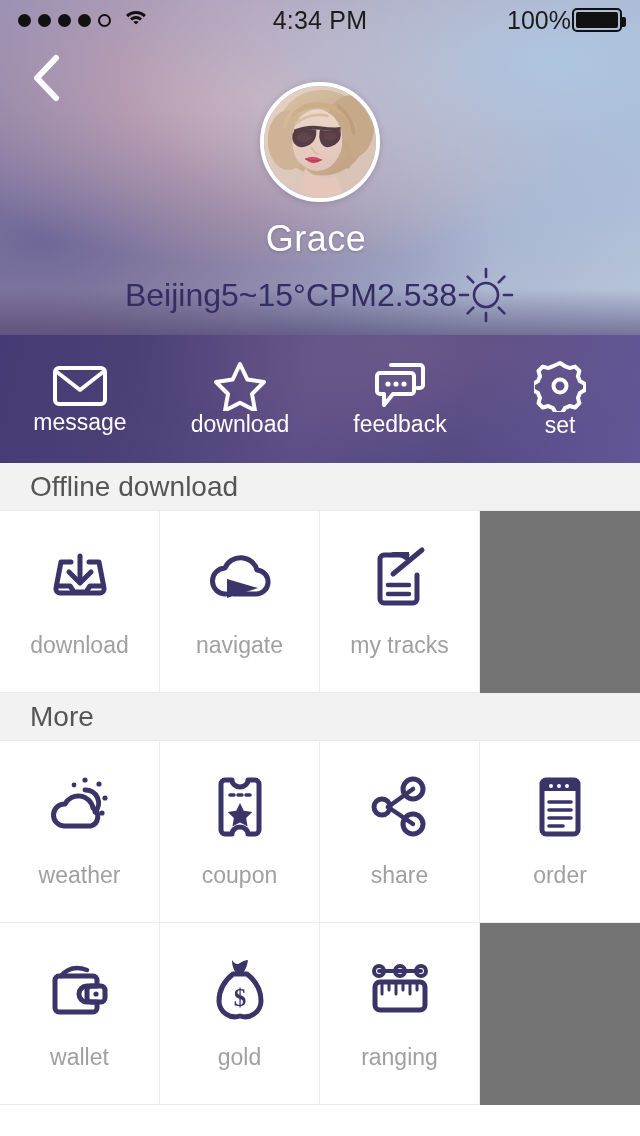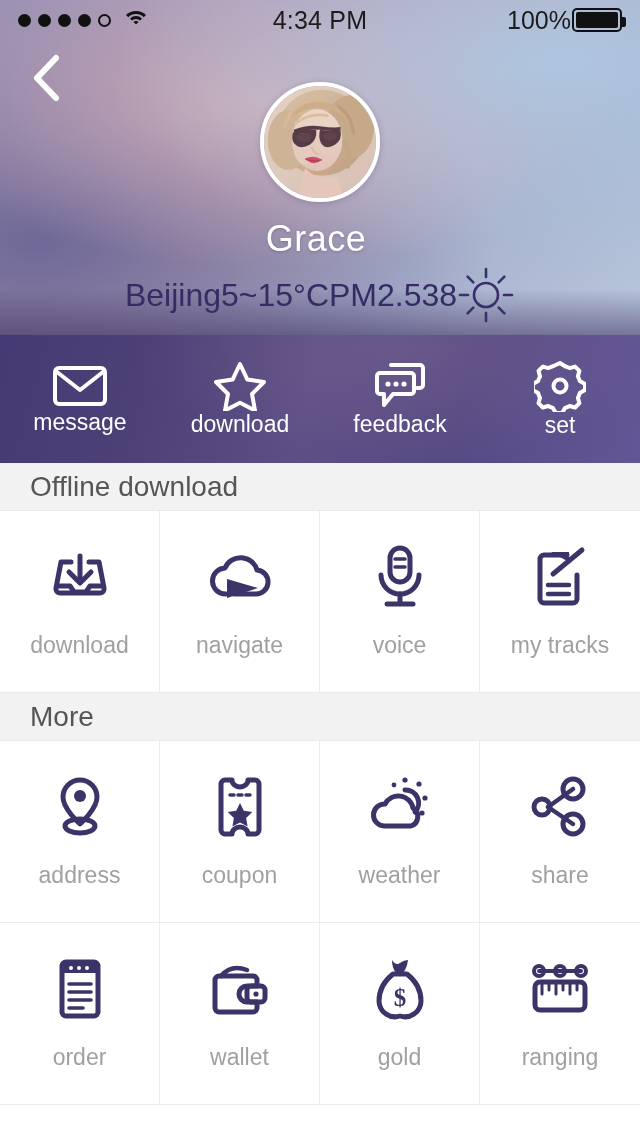--- a/index.html
+++ b/index.html
@@ -307,33 +307,20 @@
     <div class="cell">
       <span class="ico">
         <svg width="66" height="58" viewBox="0 0 66 58">
           <path d="M19 46 a13 13 0 0 1 -1 -26 a17 17 0 0 1 32 2 a12 12 0 0 1 -2 24 H27" fill="none" stroke="#3b3468" stroke-width="5" stroke-linecap="round" stroke-linejoin="round"></path>
           <path d="M20 31 L51 40 L20 50 Z" fill="#3b3468"></path>
         </svg>
       </span>
       <span class="lbl">navigate</span>
     </div>
 
-    <div class="cell">
-      <span class="ico">
-        <svg width="58" height="66" viewBox="0 0 58 66">
-          <rect x="19" y="4" width="20" height="34" rx="10" fill="none" stroke="#3b3468" stroke-width="5"></rect>
-          <line x1="24" y1="15" x2="34" y2="15" stroke="#3b3468" stroke-width="3.5" stroke-linecap="round"></line>
-          <line x1="24" y1="23" x2="34" y2="23" stroke="#3b3468" stroke-width="3.5" stroke-linecap="round"></line>
-          <path d="M10 31 a19 19 0 0 0 38 0" fill="none" stroke="#3b3468" stroke-width="5" stroke-linecap="round"></path>
-          <line x1="29" y1="50" x2="29" y2="58" stroke="#3b3468" stroke-width="5" stroke-linecap="round"></line>
-          <line x1="16" y1="60" x2="42" y2="60" stroke="#3b3468" stroke-width="5" stroke-linecap="round"></line>
-        </svg>
-      </span>
-      <span class="lbl">voice</span>
-    </div>
 
     <div class="cell">
       <span class="ico">
         <svg width="62" height="64" viewBox="0 0 62 64">
           <path d="M38 10 H15 a4 4 0 0 0 -4 4 V54 a4 4 0 0 0 4 4 H44 a4 4 0 0 0 4 -4 V30" fill="none" stroke="#3b3468" stroke-width="5" stroke-linecap="round" stroke-linejoin="round"></path>
           <path d="M22 7 L40 7 L40 17 Z" fill="#3b3468"></path>
           <line x1="24" y1="29" x2="53" y2="5" stroke="#3b3468" stroke-width="5" stroke-linecap="round"></line>
           <line x1="19" y1="40" x2="40" y2="40" stroke="#3b3468" stroke-width="4.5" stroke-linecap="round"></line>
           <line x1="19" y1="49" x2="40" y2="49" stroke="#3b3468" stroke-width="4.5" stroke-linecap="round"></line>
         </svg>
@@ -341,57 +328,47 @@
       <span class="lbl">my tracks</span>
     </div>
   </div>
 
   <div class="section-head">
     <span>More</span>
   </div>
 
   <div class="grid">
 
-    <div class="cell">
-      <span class="ico">
-        <svg width="54" height="64" viewBox="0 0 54 64">
-          <path d="M27 5 a17 17 0 0 0 -17 17 c0 12 17 27 17 27 s17 -15 17 -27 a17 17 0 0 0 -17 -17 z" fill="none" stroke="#3b3468" stroke-width="5" stroke-linejoin="round"></path>
-          <circle cx="27" cy="21" r="6" fill="#3b3468"></circle>
-          <ellipse cx="27" cy="51" rx="15" ry="7" fill="none" stroke="#3b3468" stroke-width="5"></ellipse>
-        </svg>
-      </span>
-      <span class="lbl">address</span>
-    </div>
-
-    <div class="cell">
-      <span class="ico">
-        <svg width="52" height="66" viewBox="0 0 52 66">
-          <path d="M11 6 h7 a8 7 0 0 0 16 0 h7 a4 4 0 0 1 4 4 v46 a4 4 0 0 1 -4 4 h-7 a8 7 0 0 0 -16 0 h-7 a4 4 0 0 1 -4 -4 V10 a4 4 0 0 1 4 -4 z" fill="none" stroke="#3b3468" stroke-width="5" stroke-linejoin="round"></path>
-          <line x1="16" y1="21" x2="36" y2="21" stroke="#3b3468" stroke-width="3.5" stroke-linecap="round" stroke-dasharray="4 4"></line>
-          <path d="M26 29 l3.8 7.7 l8.5 1.2 l-6.2 6 l1.5 8.5 L26 48.4 L18.4 52.4 l1.5 -8.5 l-6.2 -6 l8.5 -1.2 Z" fill="#3b3468"></path>
-        </svg>
-      </span>
-      <span class="lbl">coupon</span>
-    </div>
 
     <div class="cell">
       <span class="ico">
         <svg width="66" height="62" viewBox="0 0 66 62">
           <path d="M38 14 a13 13 0 0 1 10 22" fill="none" stroke="#3b3468" stroke-width="5" stroke-linecap="round"></path>
           <g fill="#3b3468">
             <circle cx="38" cy="4" r="2.6"></circle>
             <circle cx="52" cy="8" r="2.6"></circle>
             <circle cx="58" cy="22" r="2.6"></circle>
             <circle cx="55" cy="37" r="2.6"></circle>
             <circle cx="27" cy="9" r="2.4"></circle>
           </g>
           <path d="M17 50 a11 11 0 0 1 1 -22 a15 15 0 0 1 28 4 a10 10 0 0 1 -2 18 Z" fill="none" stroke="#3b3468" stroke-width="5" stroke-linejoin="round"></path>
         </svg>
       </span>
       <span class="lbl">weather</span>
+    </div>
+
+    <div class="cell">
+      <span class="ico">
+        <svg width="52" height="66" viewBox="0 0 52 66">
+          <path d="M11 6 h7 a8 7 0 0 0 16 0 h7 a4 4 0 0 1 4 4 v46 a4 4 0 0 1 -4 4 h-7 a8 7 0 0 0 -16 0 h-7 a4 4 0 0 1 -4 -4 V10 a4 4 0 0 1 4 -4 z" fill="none" stroke="#3b3468" stroke-width="5" stroke-linejoin="round"></path>
+          <line x1="16" y1="21" x2="36" y2="21" stroke="#3b3468" stroke-width="3.5" stroke-linecap="round" stroke-dasharray="4 4"></line>
+          <path d="M26 29 l3.8 7.7 l8.5 1.2 l-6.2 6 l1.5 8.5 L26 48.4 L18.4 52.4 l1.5 -8.5 l-6.2 -6 l8.5 -1.2 Z" fill="#3b3468"></path>
+        </svg>
+      </span>
+      <span class="lbl">coupon</span>
     </div>
 
     <div class="cell">
       <span class="ico">
         <svg width="60" height="62" viewBox="0 0 60 62">
           <line x1="18" y1="31" x2="43" y2="13" stroke="#3b3468" stroke-width="4.5" stroke-linecap="round"></line>
           <line x1="18" y1="31" x2="43" y2="48" stroke="#3b3468" stroke-width="4.5" stroke-linecap="round"></line>
           <circle cx="43" cy="13" r="10" fill="none" stroke="#3b3468" stroke-width="5"></circle>
           <circle cx="43" cy="48" r="10" fill="none" stroke="#3b3468" stroke-width="5"></circle>
           <circle cx="12" cy="31" r="8" fill="none" stroke="#3b3468" stroke-width="5"></circle>

